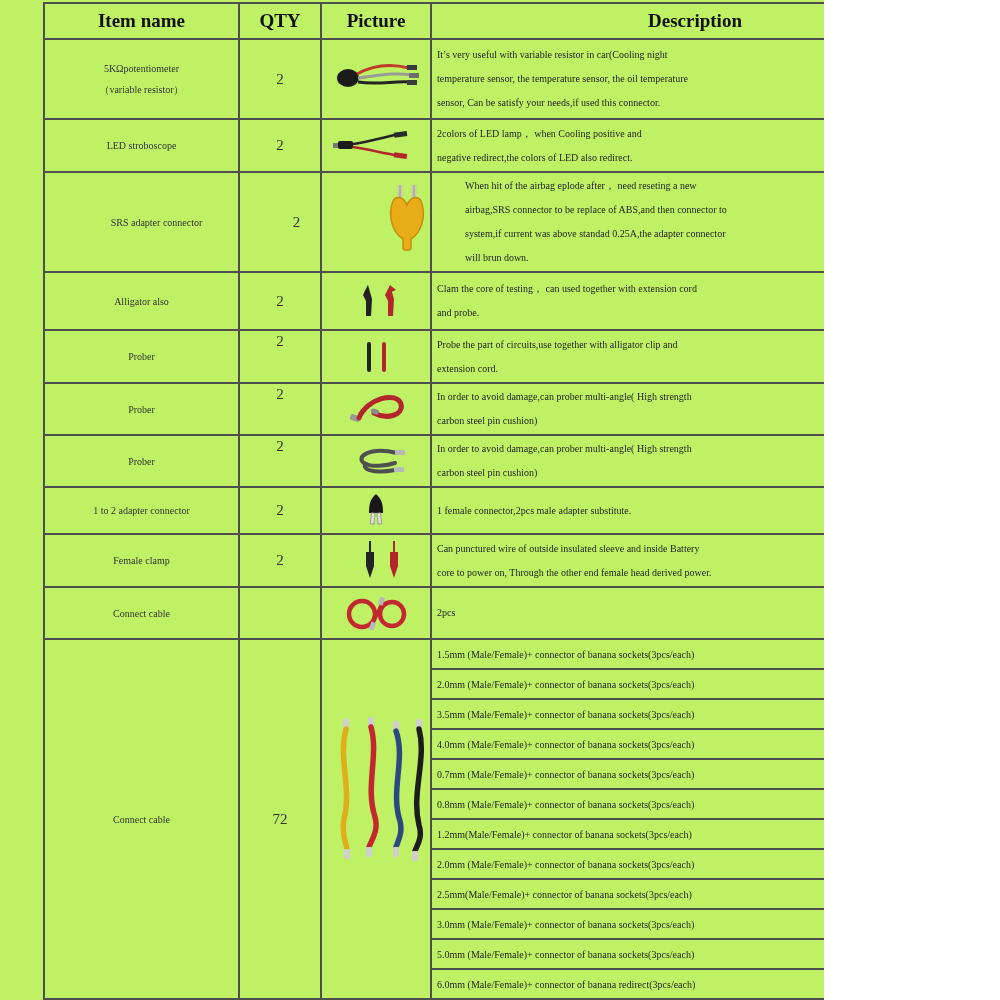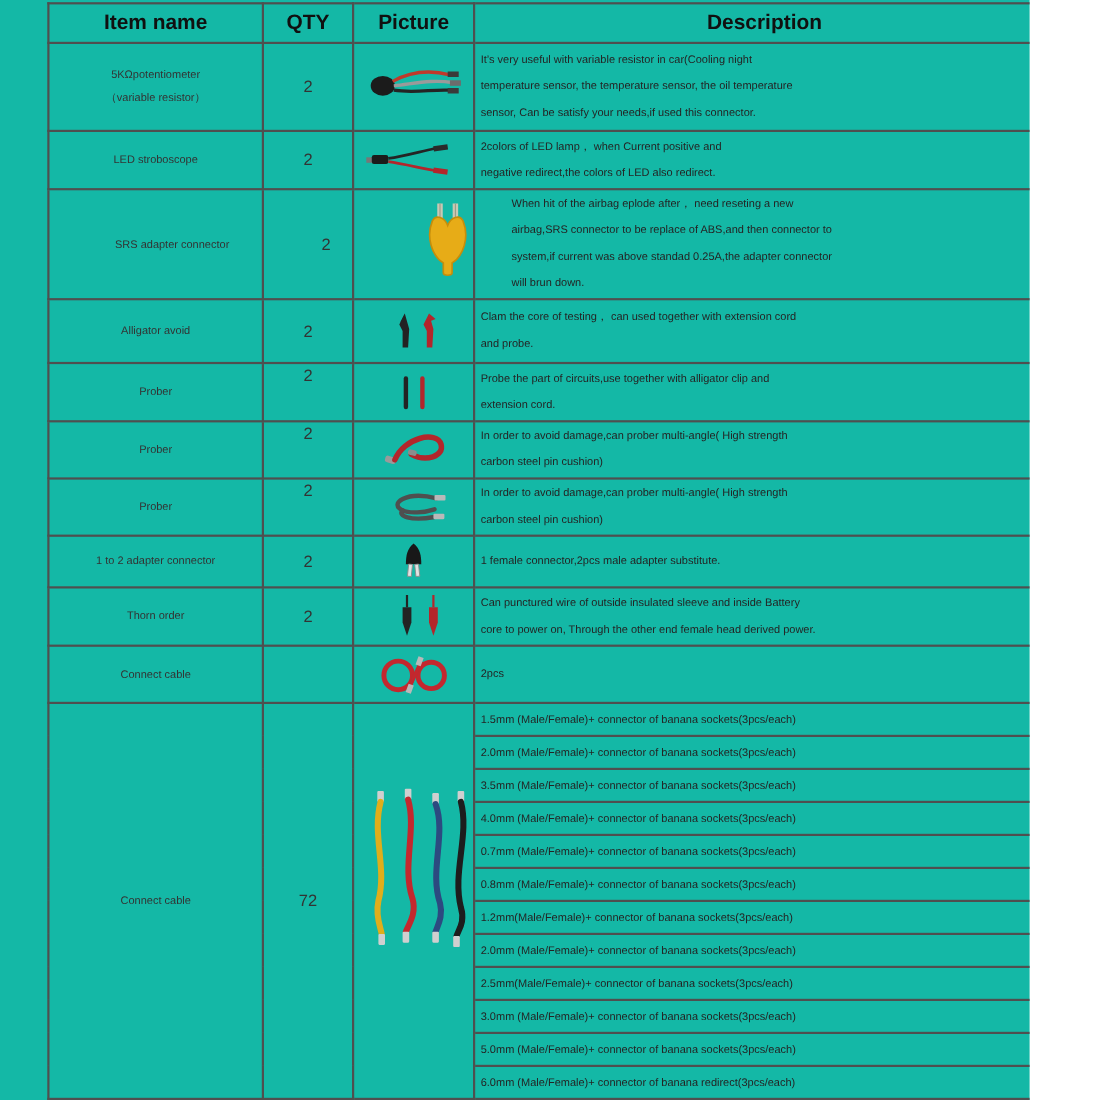--- a/index.html
+++ b/index.html
@@ -1,17 +1,17 @@
 <!DOCTYPE html>
 <html><head>
 <meta charset="utf-8">
 <style>
   html,body{margin:0;padding:0;background:#ffffff;}
-  .canvas{position:relative;width:936px;height:1000px;background:#14b8a6;
-          font-family:Liberation Sans, sans-serif;color:#2a2a2a;overflow:hidden;}
+  .canvas{position:relative;width:824px;height:1000px;background:#bef264;
+          font-family:Liberation Serif, serif;color:#2a2a2a;overflow:hidden;}
   table.parts{position:absolute;left:43px;top:2px;width:915px;
               border-collapse:collapse;table-layout:fixed;}
   th,td{border:2px solid #4f4f4f;padding:0;overflow:hidden;}
   th{font-size:19px;font-weight:bold;color:#101010;text-align:center;height:34px;}
   td.item{font-size:10px;color:#333;text-align:center;vertical-align:middle;
           white-space:pre-line;line-height:21px;padding:0 3px;}
   td.qty{font-size:15px;color:#333;text-align:center;vertical-align:middle;}
   td.qty.qty-top{vertical-align:top;padding-top:2px;}
   td.pic{text-align:center;vertical-align:middle;}
   td.pic svg{display:block;margin:0 auto;}
@@ -70,21 +70,21 @@
         <td class="pic">
           <svg width="106" height="45" viewBox="0 0 106 45">
             <rect x="10" y="20" width="6" height="5" fill="#777"></rect>
             <rect x="15" y="18" width="15" height="8" rx="2" fill="#1b1b1b"></rect>
             <path d="M30 21 C44 19 58 15 72 12" stroke="#242424" stroke-width="2.5" fill="none"></path>
             <path d="M30 24 C44 26 60 30 72 32" stroke="#b3262b" stroke-width="2.5" fill="none"></path>
             <rect x="71" y="9" width="13" height="5" fill="#2a2a2a" transform="rotate(-8 77 11)"></rect>
             <rect x="71" y="30" width="13" height="5" fill="#b3262b" transform="rotate(8 77 32)"></rect>
           </svg>
         </td>
-        <td class="desc">2colors of LED lamp，  when Current positive and
+        <td class="desc">2colors of LED lamp，  when Cooling positive and
 negative redirect,the colors of LED also redirect.</td>
       </tr>
 
       <tr class="rh3">
         <td class="item">SRS adapter connector</td>
         <td class="qty">2</td>
         <td class="pic">
           <svg width="106" height="91" viewBox="0 0 106 91">
             <path d="M45 8 L45 26" stroke="#c9c9b4" stroke-width="5"></path>
             <path d="M59 8 L59 26" stroke="#c9c9b4" stroke-width="5"></path>
@@ -92,21 +92,21 @@
             <path d="M38 24 C32 39 38 56 48 62 L48 71 C48 74 56 74 56 71 L56 62 C66 56 72 39 66 24 C63 18 55 20 52 28 C49 20 41 18 38 24 Z" fill="#e7ac17" stroke="#c58e0b" stroke-width="1.5"></path>
           </svg>
         </td>
         <td class="desc">When hit of the airbag eplode after，  need reseting a new
 airbag,SRS connector to be replace of ABS,and then connector to
 system,if current was above standad 0.25A,the adapter connector
 will brun down.</td>
       </tr>
 
       <tr class="rh4">
-        <td class="item">Alligator avoid</td>
+        <td class="item">Alligator also</td>
         <td class="qty">2</td>
         <td class="pic">
           <svg width="106" height="50" viewBox="0 0 106 50">
             <path d="M45 9 L49 23 L48 40 L43 40 L43 25 L40 19 Z" fill="#232323"></path>
             <path d="M45 9 L41 17 L44 19 Z" fill="#232323"></path>
             <path d="M67 9 L71 23 L70 40 L65 40 L65 25 L62 19 Z" fill="#b3262b"></path>
             <path d="M67 9 L73 14 L68 16 Z" fill="#b3262b"></path>
           </svg>
         </td>
         <td class="desc">Clam the core of testing，  can used together with extension cord
@@ -162,21 +162,21 @@
           <svg width="106" height="39" viewBox="0 0 106 39">
             <path d="M53 3 C47 8 46 14 46 22 L60 22 C60 14 59 8 53 3 Z" fill="#181818"></path>
             <rect x="48" y="22" width="3.5" height="11" fill="#e2e2e2" stroke="#8a8a8a" stroke-width="0.8" transform="rotate(6 50 27)"></rect>
             <rect x="54.5" y="22" width="3.5" height="11" fill="#e2e2e2" stroke="#8a8a8a" stroke-width="0.8" transform="rotate(-6 56 27)"></rect>
           </svg>
         </td>
         <td class="desc">1 female connector,2pcs male adapter substitute.</td>
       </tr>
 
       <tr class="rh9">
-        <td class="item">Thorn order</td>
+        <td class="item">Female clamp</td>
         <td class="qty">2</td>
         <td class="pic">
           <svg width="106" height="45" viewBox="0 0 106 45">
             <path d="M47 3 L47 14" stroke="#232323" stroke-width="2"></path>
             <path d="M43 14 L51 14 L51 28 L47 40 L43 28 Z" fill="#232323"></path>
             <path d="M71 3 L71 14" stroke="#b3262b" stroke-width="2"></path>
             <path d="M67 14 L75 14 L75 28 L71 40 L67 28 Z" fill="#b3262b"></path>
           </svg>
         </td>
         <td class="desc">Can punctured wire of outside insulated sleeve and inside Battery

